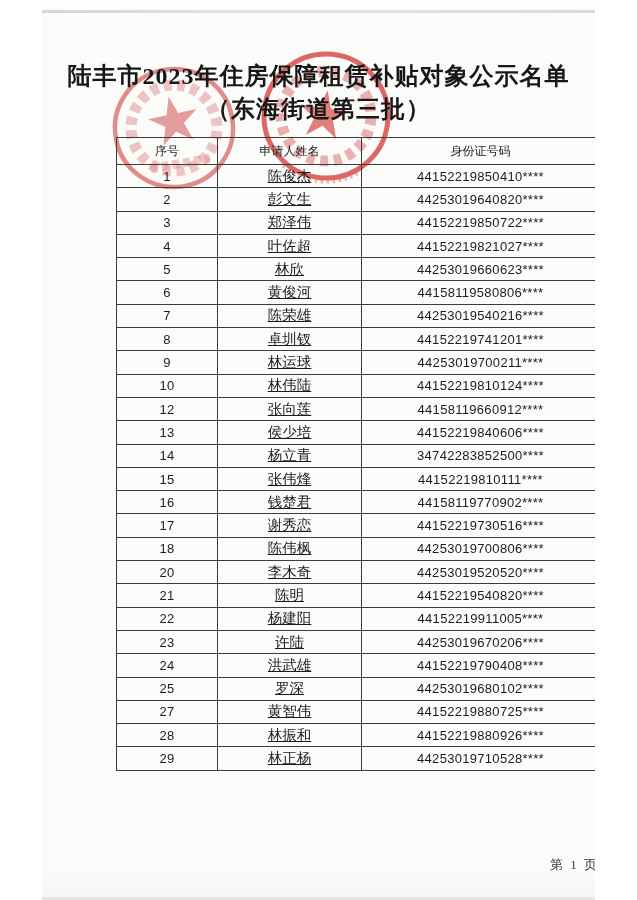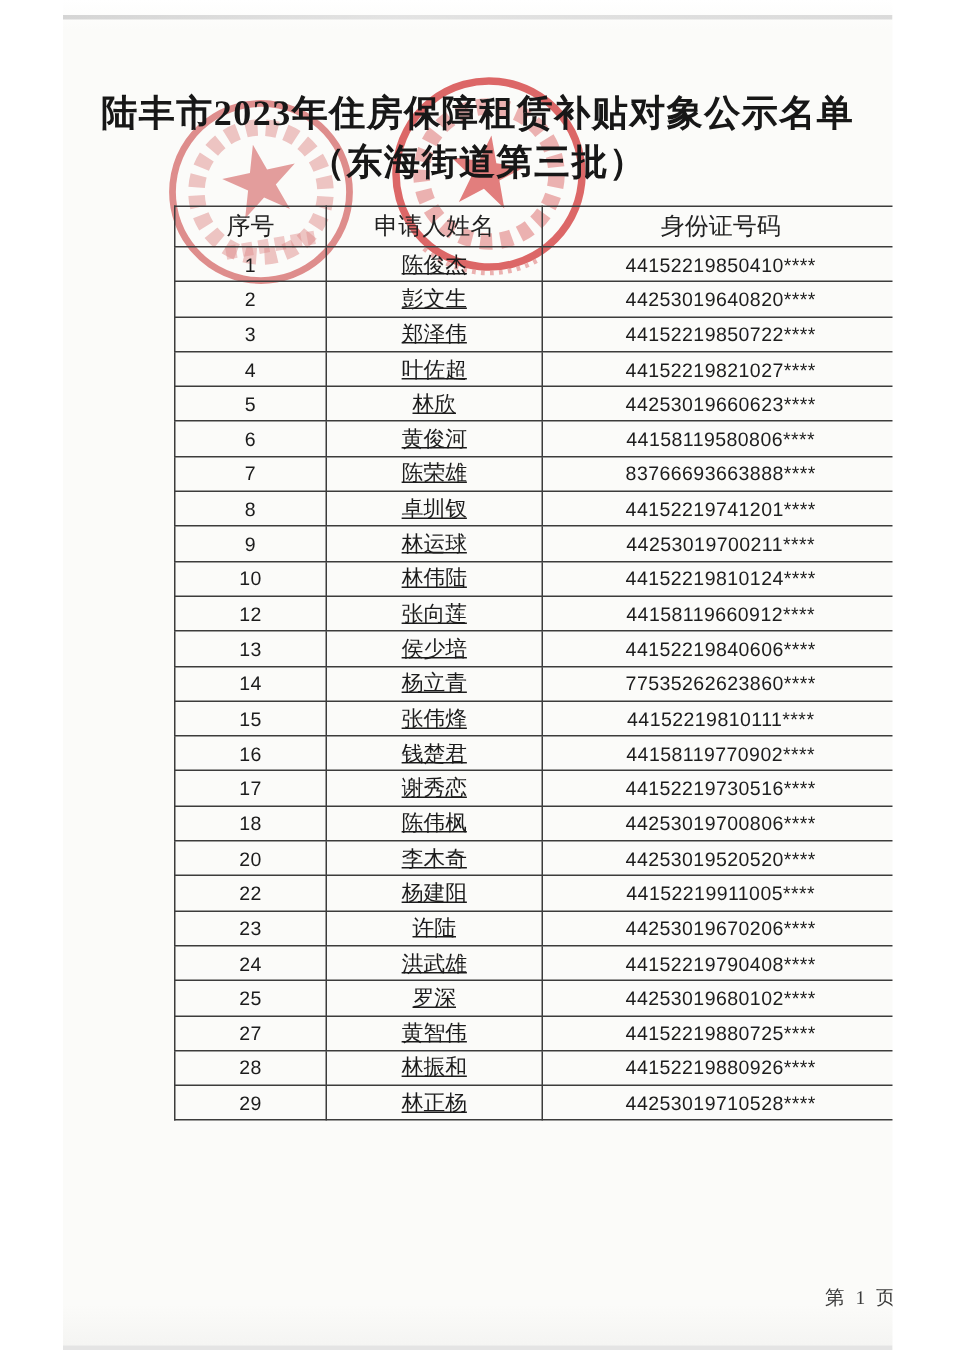--- a/index.html
+++ b/index.html
@@ -26,21 +26,21 @@
     letter-spacing:1px; color:#171717;
   }
   .table-wrap { position:absolute; top:137px; left:74px; }
   table.roster { border-collapse:collapse; table-layout:fixed; width:483px; }
   .roster th, .roster td {
     border:1px solid #3c3c3c; text-align:center; vertical-align:middle;
     padding:0; overflow:hidden; white-space:nowrap;
   }
   .roster thead tr { height:27px; }
   .roster tbody tr { height:23.3px; }
-  .roster th { font-size:16px; font-weight:normal; color:#222; }
+  .roster th { font-size:12px; font-weight:normal; color:#222; }
   td.no, td.id {
     font-family:"Liberation Sans", sans-serif; font-size:13px;
     color:#1c1c1c; letter-spacing:.3px;
   }
   td.name { font-size:14.5px; color:#1c1c1c;text-decoration:underline; }
   .page-footer {
     position:absolute; top:856px; left:74px; width:483px;
     text-align:right; font-size:13px; color:#3a3a3a; letter-spacing:2px;
   }
   .seal { position:absolute; mix-blend-mode:multiply; filter:blur(.35px); pointer-events:none; }
@@ -118,21 +118,21 @@
             <td class="id">44253019660623****</td>
           </tr>
           <tr>
             <td class="no">6</td>
             <td class="name">黄俊河</td>
             <td class="id">44158119580806****</td>
           </tr>
           <tr>
             <td class="no">7</td>
             <td class="name">陈荣雄</td>
-            <td class="id">83766693663888****</td>
+            <td class="id">44253019540216****</td>
           </tr>
           <tr>
             <td class="no">8</td>
             <td class="name">卓圳钗</td>
             <td class="id">44152219741201****</td>
           </tr>
           <tr>
             <td class="no">9</td>
             <td class="name">林运球</td>
             <td class="id">44253019700211****</td>
@@ -148,21 +148,21 @@
             <td class="id">44158119660912****</td>
           </tr>
           <tr>
             <td class="no">13</td>
             <td class="name">侯少培</td>
             <td class="id">44152219840606****</td>
           </tr>
           <tr>
             <td class="no">14</td>
             <td class="name">杨立青</td>
-            <td class="id">77535262623860****</td>
+            <td class="id">34742283852500****</td>
           </tr>
           <tr>
             <td class="no">15</td>
             <td class="name">张伟烽</td>
             <td class="id">44152219810111****</td>
           </tr>
           <tr>
             <td class="no">16</td>
             <td class="name">钱楚君</td>
             <td class="id">44158119770902****</td>
@@ -176,20 +176,25 @@
             <td class="no">18</td>
             <td class="name">陈伟枫</td>
             <td class="id">44253019700806****</td>
           </tr>
           <tr>
             <td class="no">20</td>
             <td class="name">李木奇</td>
             <td class="id">44253019520520****</td>
           </tr>
           <tr>
+            <td class="no">21</td>
+            <td class="name">陈明</td>
+            <td class="id">44152219540820****</td>
+          </tr>
+          <tr>
             <td class="no">22</td>
             <td class="name">杨建阳</td>
             <td class="id">44152219911005****</td>
           </tr>
           <tr>
             <td class="no">23</td>
             <td class="name">许陆</td>
             <td class="id">44253019670206****</td>
           </tr>
           <tr>

